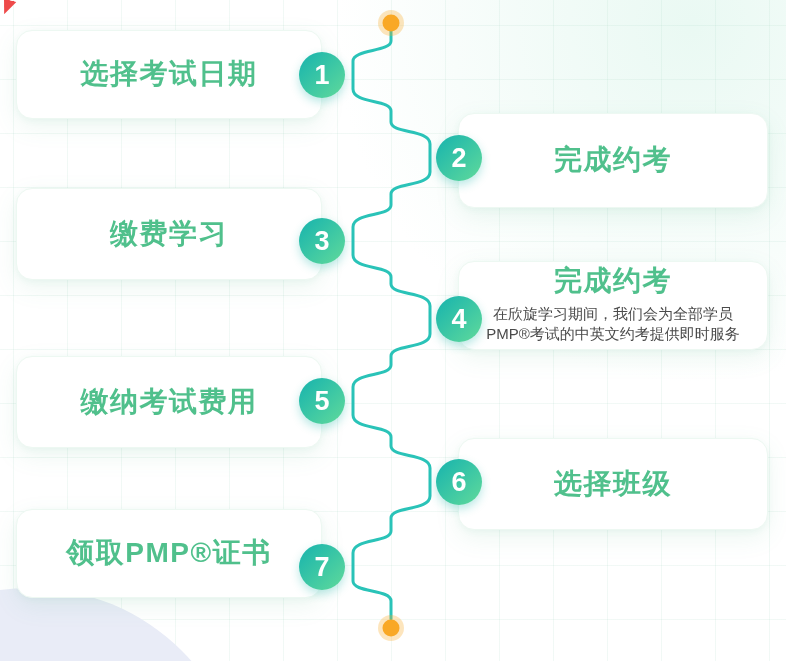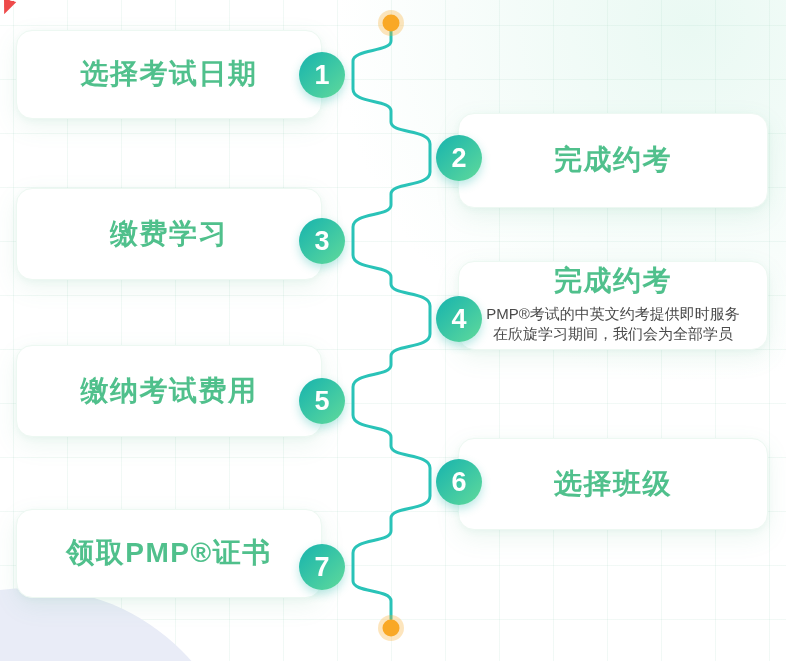--- a/index.html
+++ b/index.html
@@ -123,29 +123,29 @@
   <div class="card left" style="top:188px;height:92px">
     <div class="card-title">缴费学习</div>
   </div>
   <div class="bubble" style="left:299px;top:218px">
     <span>3</span>
   </div>
 
   <div class="card right" style="top:261px;height:89px">
     <div class="card-title">完成约考</div>
     <div class="card-sub">
+      <div>在欣旋学习期间，我们会为全部学员</div>
       <div>PMP®考试的中英文约考提供即时服务</div>
-      <div>在欣旋学习期间，我们会为全部学员</div>
     </div>
   </div>
   <div class="bubble" style="left:436px;top:296px">
     <span>4</span>
   </div>
 
-  <div class="card left" style="top:345px;height:92px">
+  <div class="card left" style="top:356px;height:92px">
     <div class="card-title">缴纳考试费用</div>
   </div>
   <div class="bubble" style="left:299px;top:378px">
     <span>5</span>
   </div>
 
   <div class="card right" style="top:438px;height:92px">
     <div class="card-title">选择班级</div>
   </div>
   <div class="bubble" style="left:436px;top:459px">

